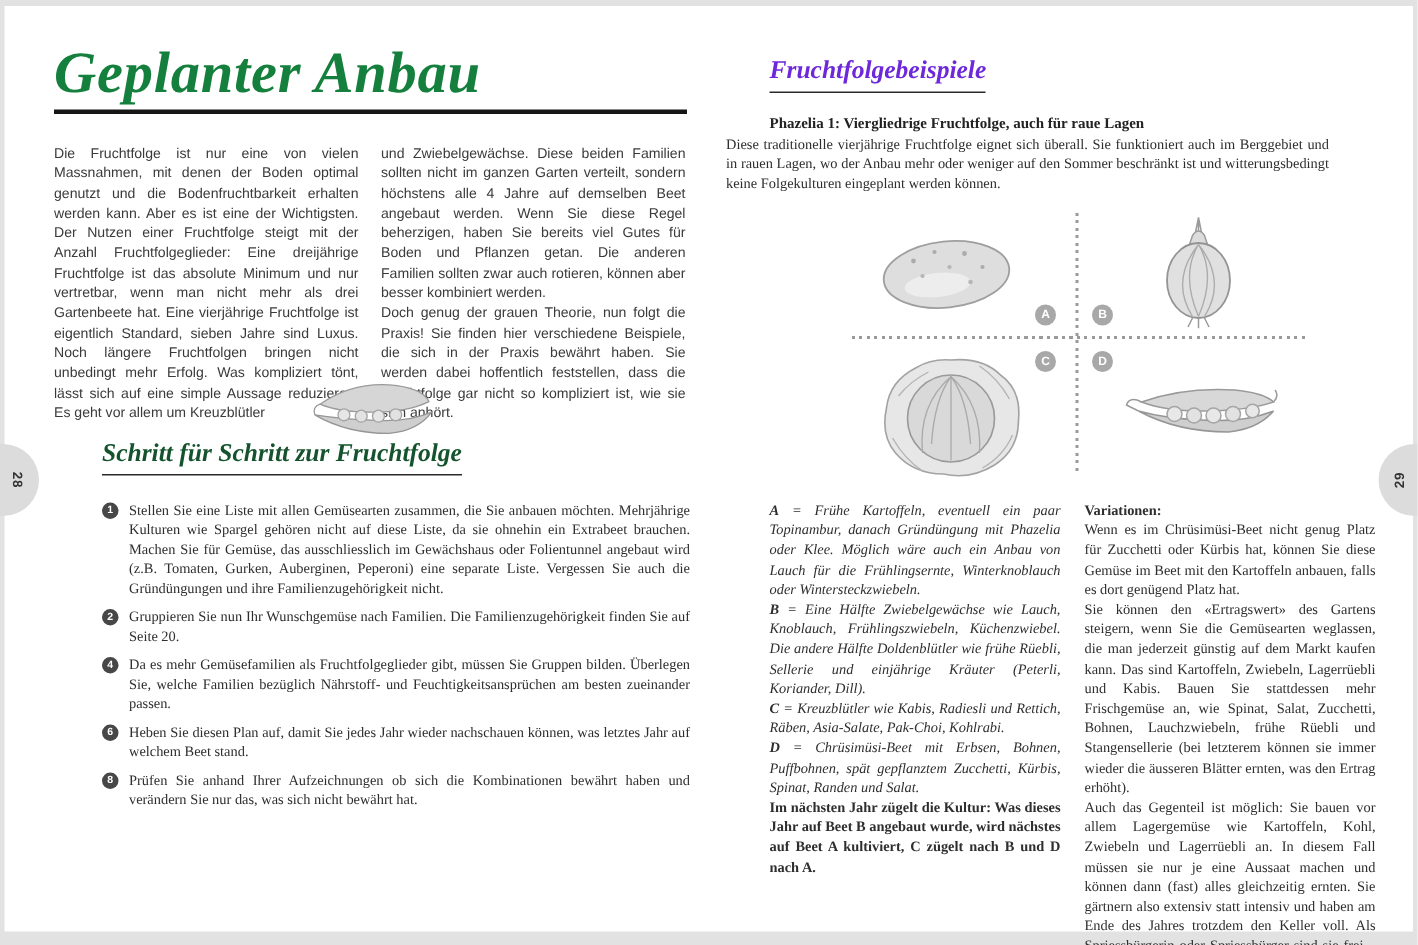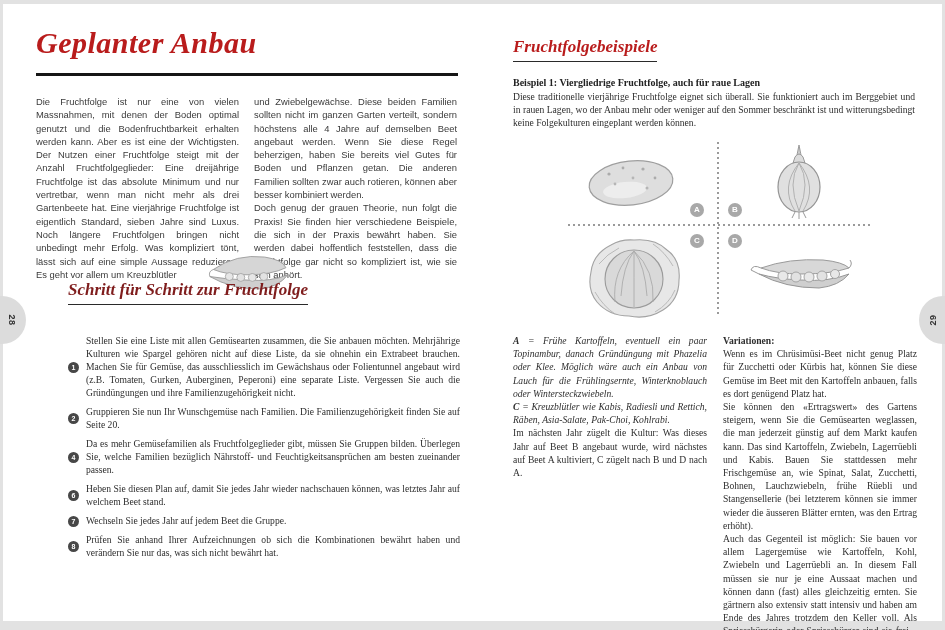--- a/index.html
+++ b/index.html
@@ -13,61 +13,61 @@
   .frame{position:relative;width:945px;height:630px;background:#e2e2e2;}
   .spread{
     position:absolute;left:3px;top:4px;right:3px;bottom:9px;
     background:#ffffff;
   }
   .just{text-align:justify;}
   
   .pl-title{
     position:absolute;left:33px;top:22px;
     font-family:"Liberation Serif",serif;font-style:italic;font-weight:600;
-    font-size:30px;color:#b91c1c;letter-spacing:.5px;
+    font-size:39px;color:#15803d;letter-spacing:.5px;
   }
   .pl-rule{position:absolute;left:33px;top:69px;width:422px;height:3px;background:#161616;}
   .pl-intro{
     position:absolute;left:33px;top:91px;width:422px;
     display:flex;gap:15px;
   }
   .pl-intro .col{width:203px;font-size:9.4px;line-height:13.3px;color:#3a3a3a;}
   .pl-intro .col p{margin:0;}
   .pea-left{position:absolute;left:198px;top:244px;width:92px;height:50px;}
   .section-head{
-    position:absolute;left:65px;top:276px;
+    position:absolute;left:65px;top:288px;
     font-family:"Liberation Serif",serif;font-style:italic;font-weight:600;
-    font-size:17px;color:#7f1d1d;
+    font-size:17px;color:#14532d;
     border-bottom:1.5px solid #2a2a2a;padding-bottom:4px;
   }
   .steps{position:absolute;left:65px;top:330px;width:392px;}
-  .step{display:flex;margin-bottom:6px;align-items:center;}
+  .step{display:flex;margin-bottom:6px;}
   .step-num{
     flex:0 0 11px;width:11px;height:11px;border-radius:50%;
     background:#474747;color:#fff;
     font-size:7px;font-weight:bold;line-height:11px;text-align:center;
     margin-right:7px;margin-top:1px;
   }
   .step-text{
     font-family:"Liberation Serif",serif;font-size:9.6px;line-height:13px;
     color:#2e2e2e;text-align:justify;flex:1;
   }
   
   .pr-head{
     position:absolute;left:510px;top:33px;
     font-family:"Liberation Serif",serif;font-style:italic;font-weight:600;
-    font-size:17px;color:#b91c1c;
+    font-size:17px;color:#6d28d9;
     border-bottom:1.5px solid #2a2a2a;padding-bottom:4px;
   }
   .pr-example-title{
     position:absolute;left:510px;top:73px;width:402px;
     font-family:"Liberation Serif",serif;font-weight:bold;font-size:10px;color:#222;
   }
   .pr-example-intro{
-    position:absolute;left:510px;top:86px;width:402px;
+    position:absolute;left:481px;top:86px;width:402px;
     font-family:"Liberation Serif",serif;font-size:9.6px;line-height:13.2px;
     color:#2e2e2e;text-align:justify;
   }
   .diagram{position:absolute;left:510px;top:136px;width:402px;height:186px;}
   .dot-v{
     position:absolute;left:204px;top:2px;width:2px;height:172px;
     background:repeating-linear-gradient(180deg,#9a9a9a 0 2px,transparent 2px 5px);
   }
   .dot-h{
     position:absolute;left:55px;top:84px;width:302px;height:2px;
@@ -85,21 +85,21 @@
   .veg-onion{left:262px;top:3px;width:48px;height:76px;}
   .veg-cabbage{left:72px;top:96px;width:98px;height:84px;}
   .veg-pea{left:236px;top:112px;width:104px;height:42px;}
   .pr-cols{
     position:absolute;left:510px;top:330px;width:404px;display:flex;gap:16px;
   }
   .pr-cols .col{width:194px;font-family:"Liberation Serif",serif;font-size:9.6px;
     line-height:13.2px;color:#2e2e2e;text-align:justify;}
   .bed{margin:0 0 12px 0;font-style:italic;}
   .bed b{font-weight:bold;}
-  .rot-note{margin:0;}
+  .rot-note{margin:0;font-weight:bold;}
   .var-head{font-weight:bold;margin:0;}
   .pr-cols .col p{margin:0;}
   
   .tab{
     position:absolute;width:26px;height:48px;background:#dcdcdc;top:292px;
   }
   .tab-left{left:-3px;border-radius:0 24px 24px 0;}
   .tab-right{right:-3px;border-radius:24px 0 0 24px;}
   .tab span{
     position:absolute;top:50%;left:50%;
@@ -150,31 +150,27 @@
       </div>
       <div class="step">
         <div class="step-num">4</div>
         <div class="step-text">Da es mehr Gemüsefamilien als Fruchtfolgeglieder gibt, müssen Sie Gruppen bilden. Überlegen Sie, welche Familien bezüglich Nährstoff- und Feuchtigkeitsansprüchen am besten zueinander passen.</div>
       </div>
       <div class="step">
         <div class="step-num">6</div>
         <div class="step-text">Heben Sie diesen Plan auf, damit Sie jedes Jahr wieder nachschauen können, was letztes Jahr auf welchem Beet stand.</div>
       </div>
       <div class="step">
-        <div class="step-num">7</div>
-        <div class="step-text">Wechseln Sie jedes Jahr auf jedem Beet die Gruppe.</div>
-      </div>
-      <div class="step">
         <div class="step-num">8</div>
         <div class="step-text">Prüfen Sie anhand Ihrer Aufzeichnungen ob sich die Kombinationen bewährt haben und verändern Sie nur das, was sich nicht bewährt hat.</div>
       </div>
     </div>
 
     <div class="pr-head">Fruchtfolgebeispiele</div>
-    <div class="pr-example-title">Beispiel 1: Viergliedrige Fruchtfolge, auch für raue Lagen</div>
+    <div class="pr-example-title">Phazelia 1: Viergliedrige Fruchtfolge, auch für raue Lagen</div>
     <div class="pr-example-intro">Diese traditionelle vierjährige Fruchtfolge eignet sich überall. Sie funktioniert auch im Berggebiet und in rauen Lagen, wo der Anbau mehr oder weniger auf den Sommer beschränkt ist und witterungsbedingt keine Folgekulturen eingeplant werden können.</div>
 
     <div class="diagram">
       <div class="dot-v"></div>
       <div class="dot-h"></div>
 
       <div class="qlabel ql-a">A</div>
       <div class="qlabel ql-b">B</div>
       <div class="qlabel ql-c">C</div>
       <div class="qlabel ql-d">D</div>
@@ -214,21 +210,23 @@
         <circle cx="60" cy="25" r="5" fill="#e8e8e8" stroke="#a5a5a5"></circle>
         <circle cx="73" cy="24" r="5" fill="#e2e2e2" stroke="#a5a5a5"></circle>
         <circle cx="86" cy="22" r="4.5" fill="#e8e8e8" stroke="#a5a5a5"></circle>
         <path d="M12,16 Q4,12 2,18 Q6,20 10,22 M100,16 Q104,12 101,8" fill="none" stroke="#9a9a9a" stroke-width="1"></path>
       </svg>
     </div>
 
     <div class="pr-cols">
       <div class="col">
         <p class="bed"><b>A</b> <span>= Frühe Kartoffeln, eventuell ein paar Topinambur, danach Gründüngung mit Phazelia oder Klee. Möglich wäre auch ein Anbau von Lauch für die Frühlingsernte, Winterknoblauch oder Wintersteckzwiebeln.</span></p>
+        <p class="bed"><b>B</b> <span>= Eine Hälfte Zwiebelgewächse wie Lauch, Knoblauch, Frühlingszwiebeln, Küchenzwiebel. Die andere Hälfte Doldenblütler wie frühe Rüebli, Sellerie und einjährige Kräuter (Peterli, Koriander, Dill).</span></p>
         <p class="bed"><b>C</b> <span>= Kreuzblütler wie Kabis, Radiesli und Rettich, Räben, Asia-Salate, Pak-Choi, Kohlrabi.</span></p>
+        <p class="bed"><b>D</b> <span>= Chrüsimüsi-Beet mit Erbsen, Bohnen, Puffbohnen, spät gepflanztem Zucchetti, Kürbis, Spinat, Randen und Salat.</span></p>
         <p class="rot-note">Im nächsten Jahr zügelt die Kultur: Was dieses Jahr auf Beet B angebaut wurde, wird nächstes auf Beet A kultiviert, C zügelt nach B und D nach A.</p>
       </div>
       <div class="col">
         <p class="var-head">Variationen:</p>
         <p>Wenn es im Chrüsimüsi-Beet nicht genug Platz für Zucchetti oder Kürbis hat, können Sie diese Gemüse im Beet mit den Kartoffeln anbauen, falls es dort genügend Platz hat.</p>
         <p>Sie können den «Ertragswert» des Gartens steigern, wenn Sie die Gemüsearten weglassen, die man jederzeit günstig auf dem Markt kaufen kann. Das sind Kartoffeln, Zwiebeln, Lagerrüebli und Kabis. Bauen Sie stattdessen mehr Frischgemüse an, wie Spinat, Salat, Zucchetti, Bohnen, Lauchzwiebeln, frühe Rüebli und Stangensellerie (bei letzterem können sie immer wieder die äusseren Blätter ernten, was den Ertrag erhöht).</p>
         <p>Auch das Gegenteil ist möglich: Sie bauen vor allem Lagergemüse wie Kartoffeln, Kohl, Zwiebeln und Lagerrüebli an. In diesem Fall müssen sie nur je eine Aussaat machen und können dann (fast) alles gleichzeitig ernten. Sie gärtnern also extensiv statt intensiv und haben am Ende des Jahres trotzdem den Keller voll. Als Spriessbürgerin oder Spriessbürger sind sie frei – auch in der Wahl Ihrer Strategie!</p>
       </div>
     </div>
 

